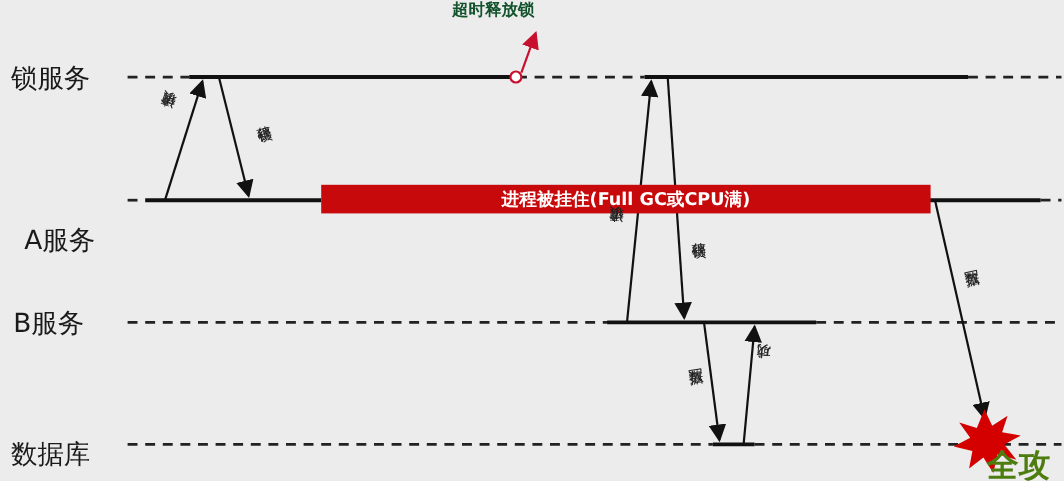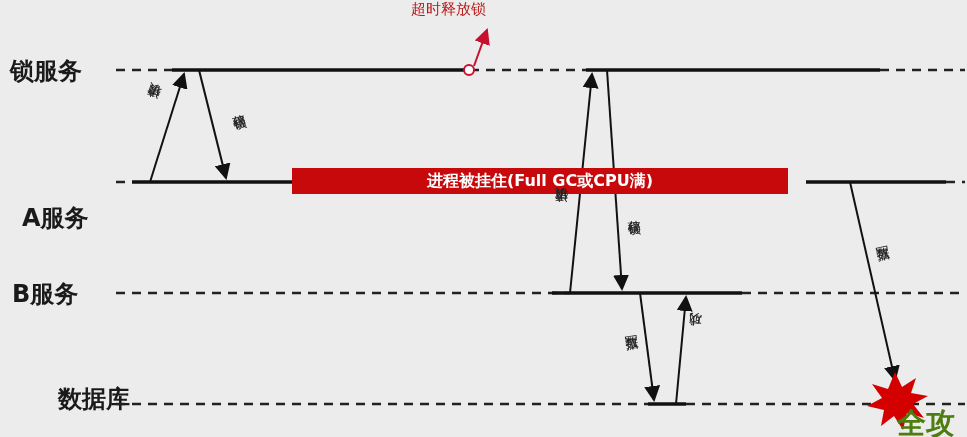--- a/index.html
+++ b/index.html
@@ -1,32 +1,32 @@
 <!DOCTYPE html>
 <html><head>
 <meta charset="utf-8">
 <style>
   html, body { margin:0; padding:0; }
   body { width:967px; height:437px; background:#ececec; overflow:hidden; position:relative;
          font-family:"DejaVu Sans","Liberation Sans",sans-serif; }
-  .lane-label { position:absolute; font-size:24px; color:#1a1a1a; font-weight:700; white-space:nowrap; }
+  .lane-label { position:absolute; font-size:24px; color:#1a1a1a; font-weight:400; white-space:nowrap; }
   svg { position:absolute; left:0; top:0; }
-  .gc-bar { position:absolute; left:292px; top:168px; width:496px; height:26px; background:#c8090b;
+  .gc-bar { position:absolute; left:292px; top:168px; width:554px; height:26px; background:#c8090b;
             color:#fff; font-size:16px; text-align:center; line-height:26px; font-weight:bold; }
-  .timeout-label { position:absolute; left:411px; top:0px; font-size:15px; color:#b91c1c; font-weight:normal; }
+  .timeout-label { position:absolute; left:411px; top:0px; font-size:15px; color:#14532d; font-weight:bold; }
   .vlabel { position:absolute; font-size:13px; color:#222; writing-mode:vertical-rl; letter-spacing:1px; }
   .watermark { position:absolute; left:897px; top:404px; font-size:29px; font-weight:bold; color:#4d7c0f; }
 </style>
 </head>
 <body>
 
 <div class="lane-label" style="left:10px;top:55px;">锁服务</div>
 <div class="lane-label" style="left:22px;top:167px;margin-top:35px;">A服务</div>
 <div class="lane-label" style="left:12px;top:278px;">B服务</div>
-<div class="lane-label" style="left:10px;top:383px;margin-left:48px;">数据库</div>
+<div class="lane-label" style="left:10px;top:397px;">数据库</div>
 
 <svg width="967" height="437">
   <defs>
     <marker id="ah" markerWidth="8" markerHeight="8" refX="7" refY="4" orient="auto">
       <path d="M0,0 L8,4 L0,8 z" fill="#111"></path>
     </marker>
     <marker id="ahr" markerWidth="8" markerHeight="8" refX="7" refY="4" orient="auto">
       <path d="M0,0 L8,4 L0,8 z" fill="#c8102e"></path>
     </marker>
   </defs>

